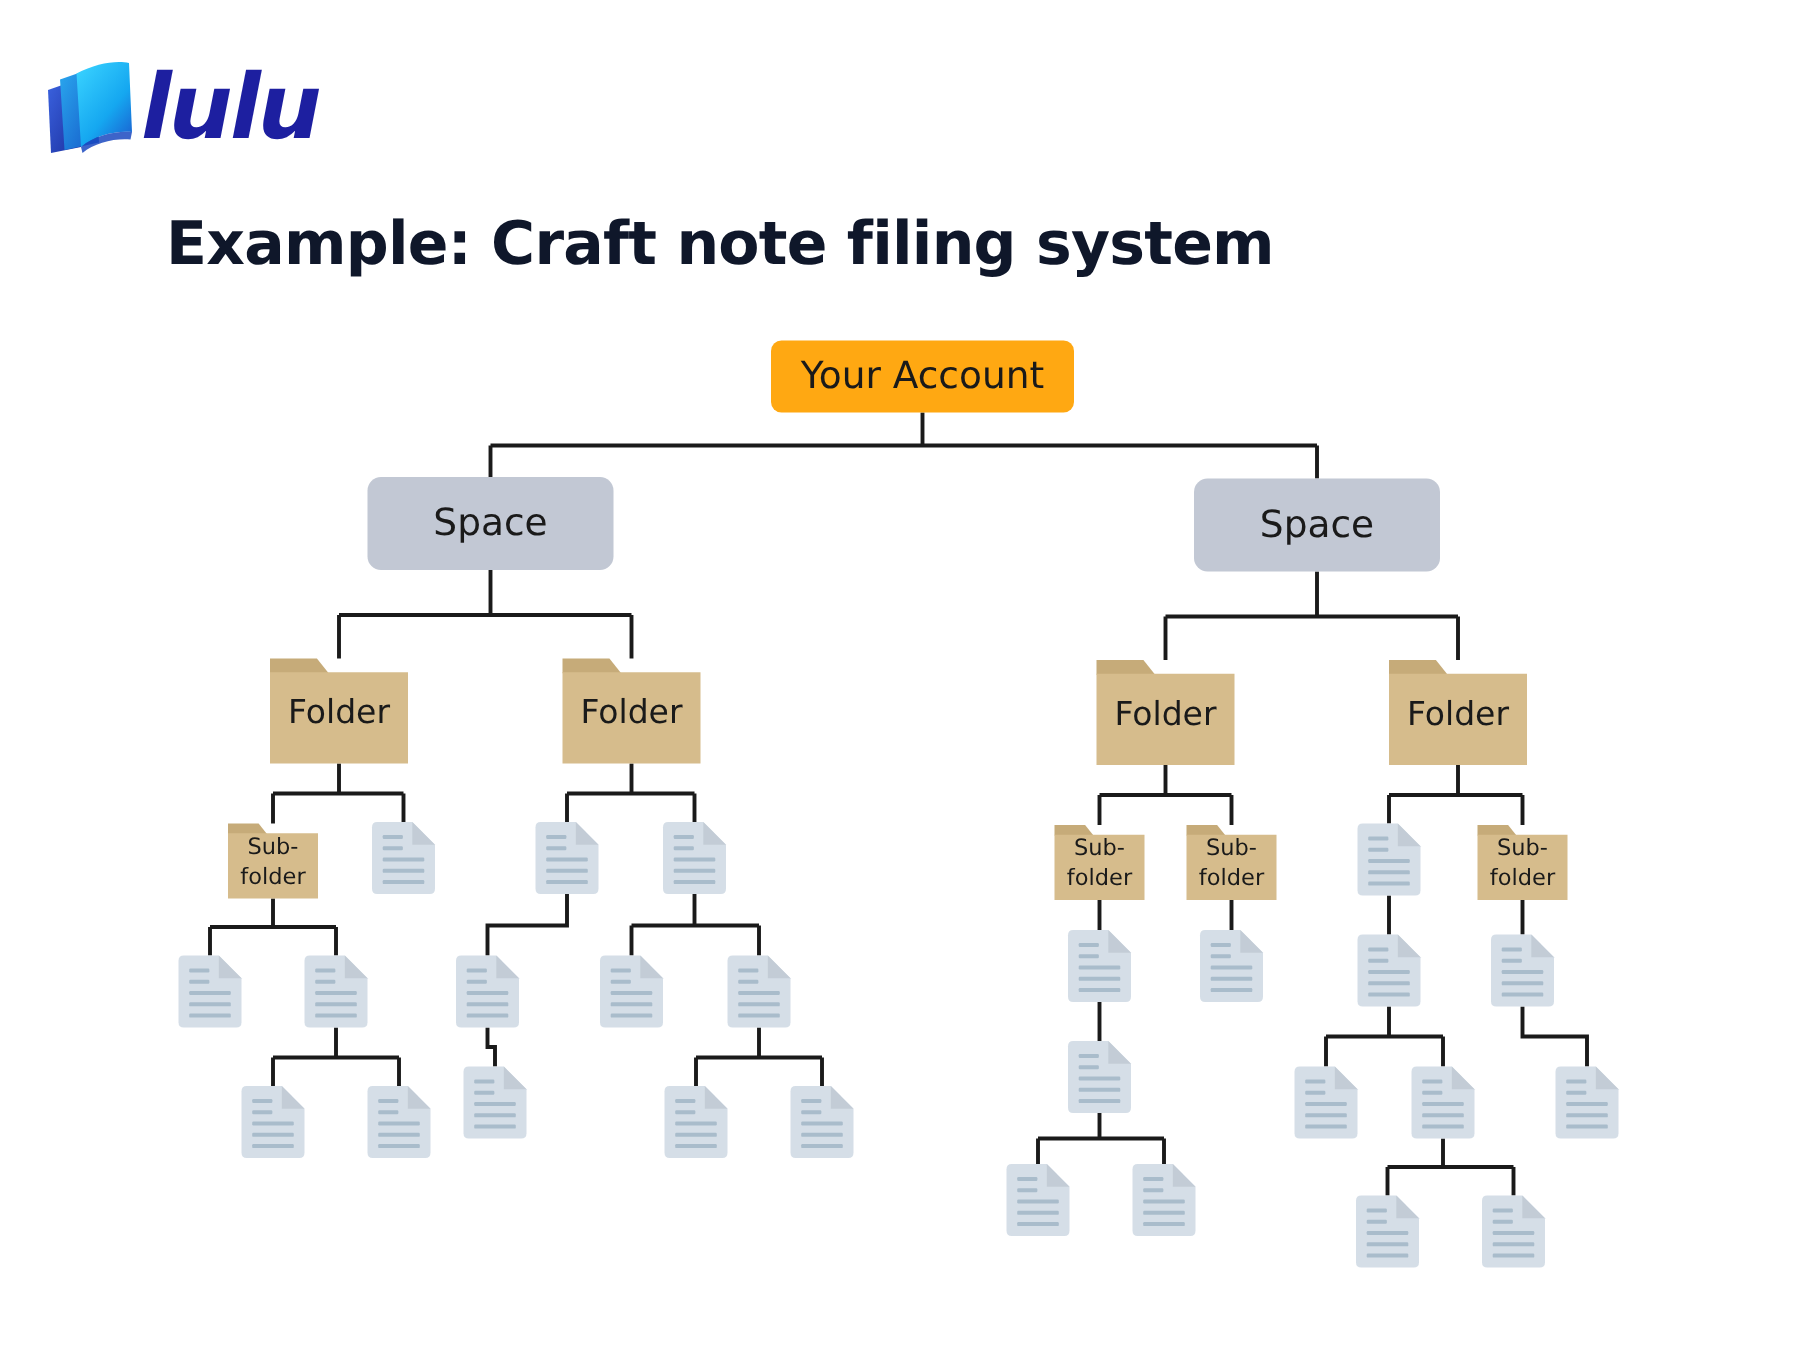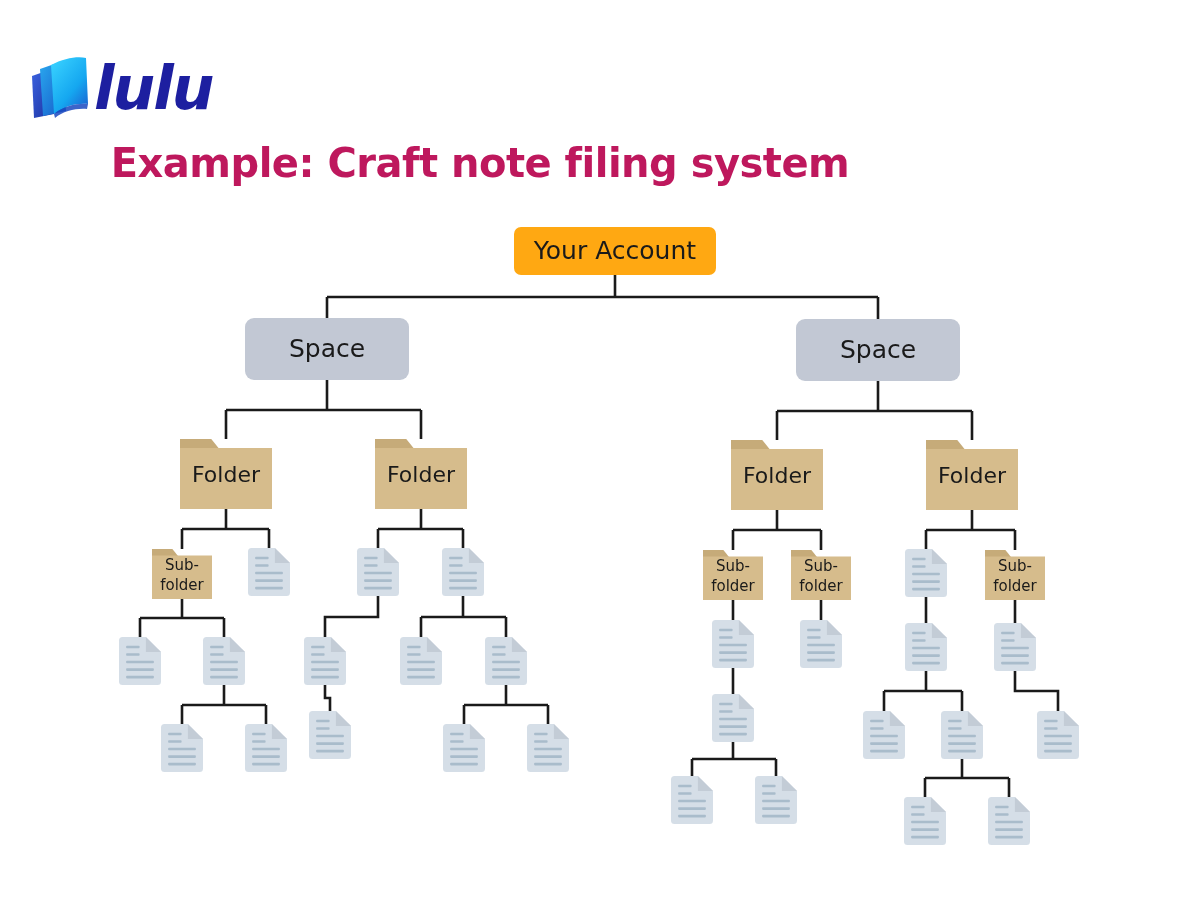--- a/index.html
+++ b/index.html
@@ -13,21 +13,21 @@
     height: 900px;
     position: relative;
     overflow: hidden;
     font-family: "DejaVu Sans", "Liberation Sans", sans-serif;
   }
 
   
   #logo-area {
     position: absolute;
     left: 30px;
-    top: 52px;
+    top: 36px;
     width: 230px;
     height: 76px;
   }
   #logo-mark {
     position: absolute;
     left: 0px;
     top: 4px;
     width: 62px;
     height: 66px;
   }
@@ -48,21 +48,21 @@
   
   #page-title {
     position: absolute;
     left: 0;
     top: 140px;
     width: 960px;
     text-align: center;
     font-family: "DejaVu Sans", "Liberation Sans", sans-serif;
     font-weight: bold;
     font-size: 40px;
-    color: #be185d;
+    color: #0f172a;
     letter-spacing: -0.5px;
   }
 
   
   #diagram-svg {
     position: absolute;
     left: 0;
     top: 0;
     width: 1200px;
     height: 900px;

